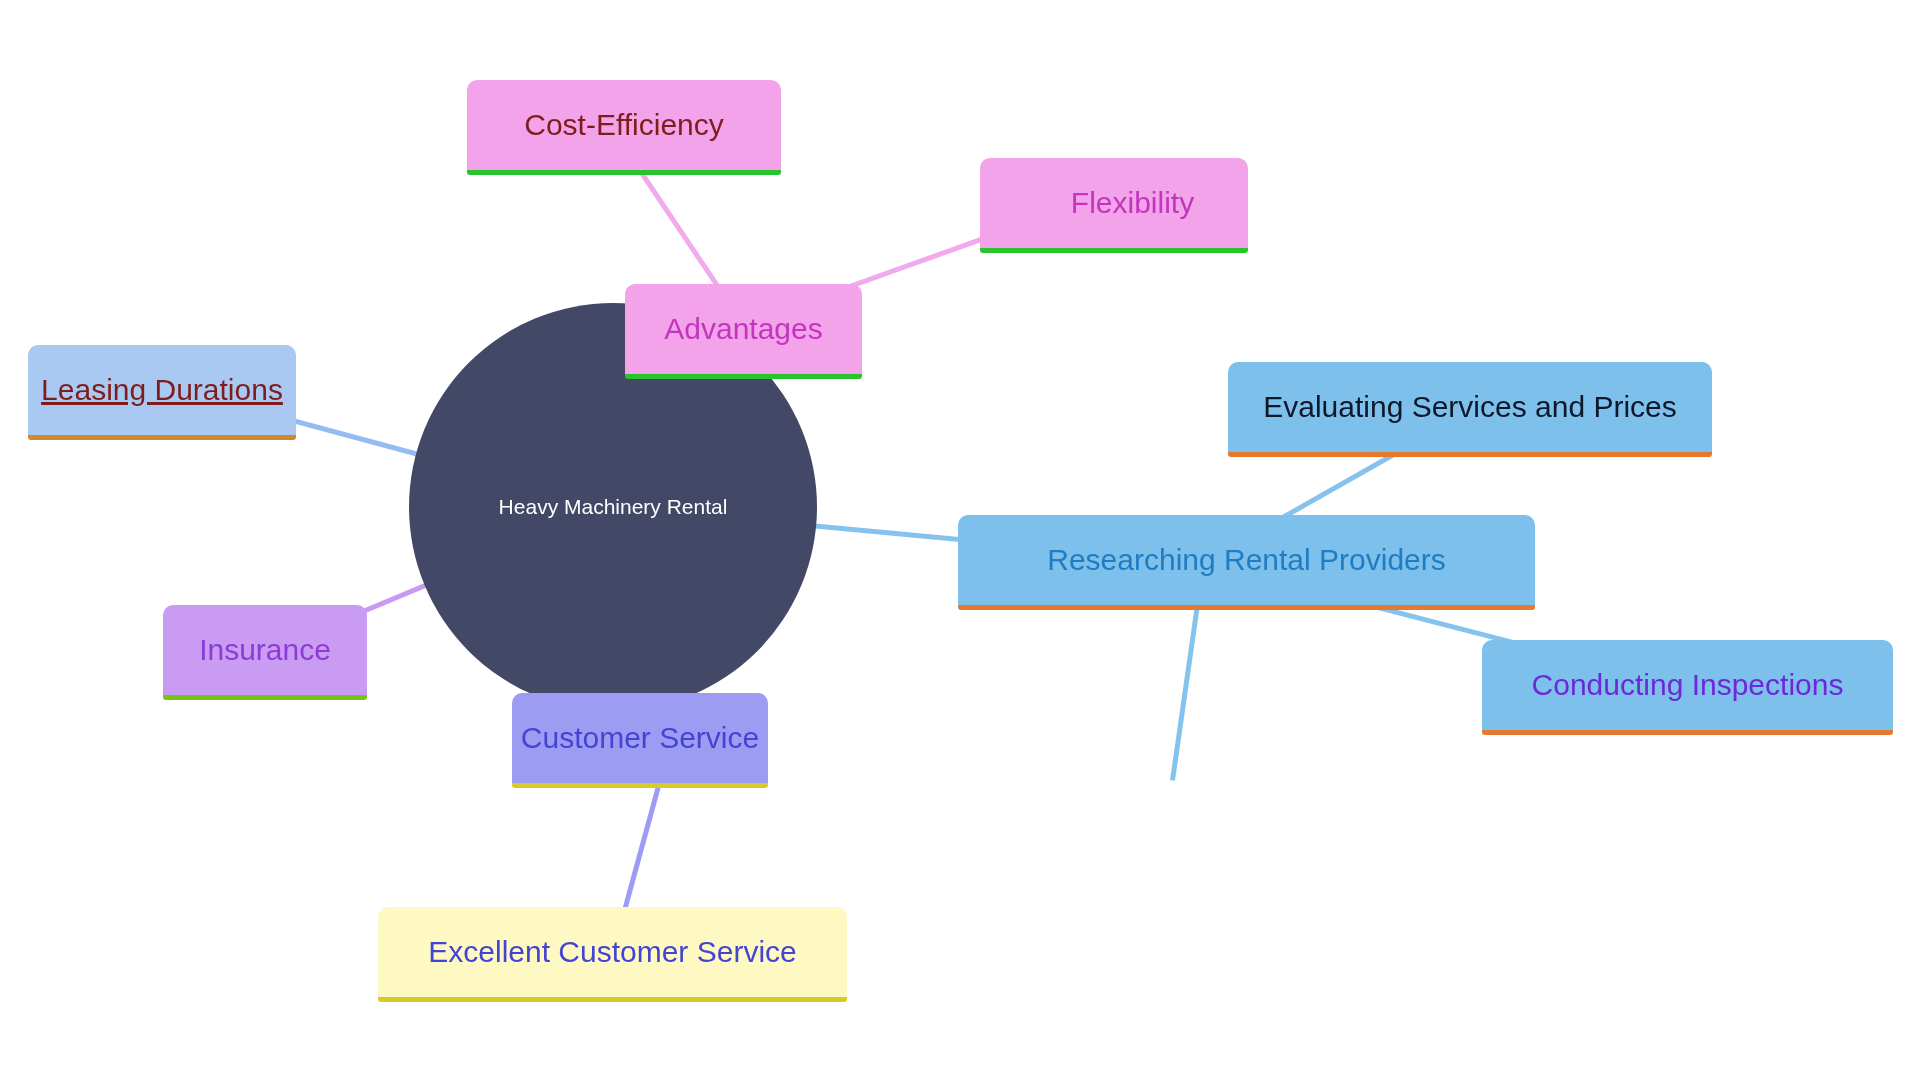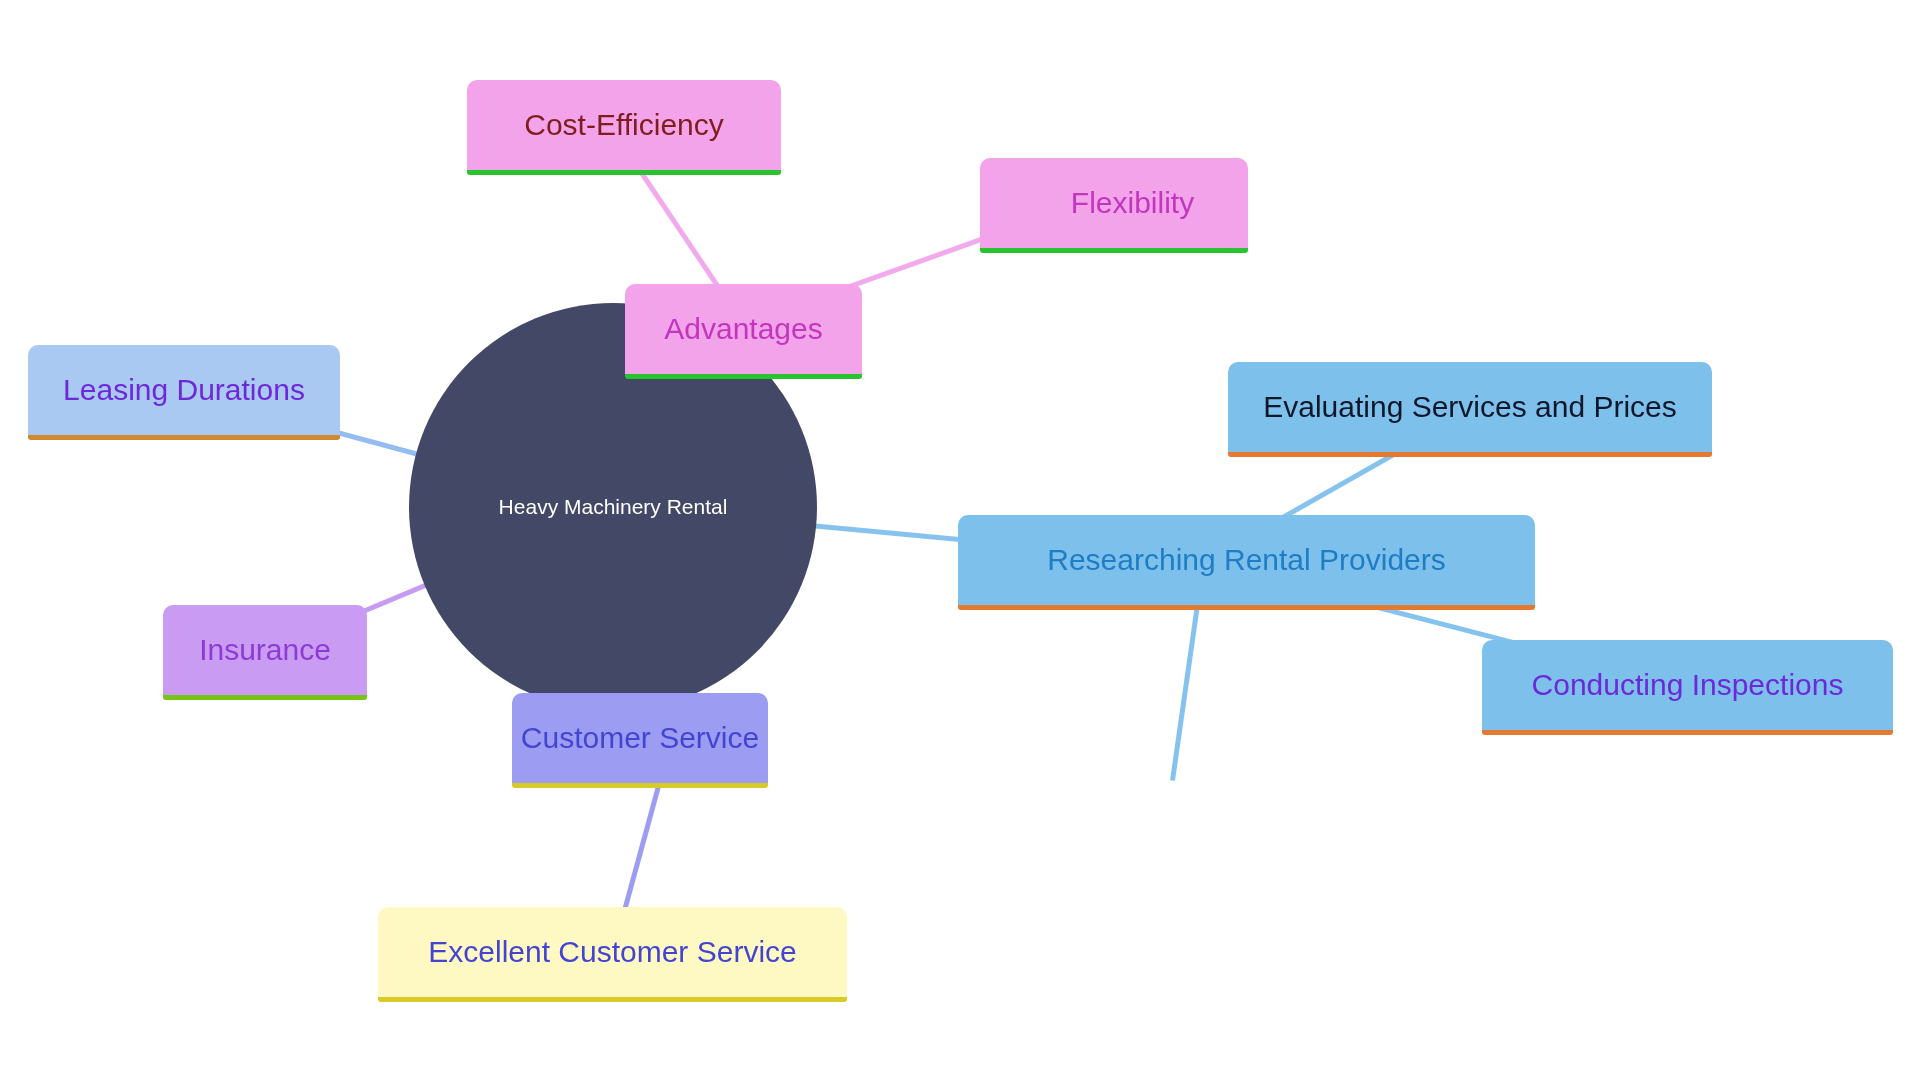--- a/index.html
+++ b/index.html
@@ -79,21 +79,21 @@
   </div>
 
   <div class="node" style="left: 980px; top: 158px; width: 231px; background: rgb(242, 163, 234); color: rgb(196, 53, 190); border-bottom-color: rgb(40, 196, 46); padding-left: 37px;">
     <span class="node-label">Flexibility</span>
   </div>
 
   <div class="node" style="left: 625px; top: 284px; width: 237px; background: rgb(242, 163, 234); color: rgb(196, 53, 190); border-bottom-color: rgb(40, 196, 46);">
     <span class="node-label">Advantages</span>
   </div>
 
-  <div class="node" style="left: 28px; top: 345px; width: 312px; background: rgb(169, 201, 242); color: #6d28d9; border-bottom-color: rgb(209, 136, 47);">
+  <div class="node" style="left: 28px; top: 345px; width: 268px; background: rgb(169, 201, 242); color: #7f1d1d; border-bottom-color: rgb(209, 136, 47); text-decoration: underline;">
     <span class="node-label">Leasing Durations</span>
   </div>
 
   <div class="node" style="left: 163px; top: 605px; width: 204px; background: rgb(201, 155, 242); color: rgb(140, 59, 213); border-bottom-color: rgb(119, 196, 20);">
     <span class="node-label">Insurance</span>
   </div>
 
   <div class="node" style="left: 512px; top: 693px; width: 256px; background: rgb(156, 157, 242); color: rgb(68, 68, 210); border-bottom-color: rgb(216, 203, 40);">
     <span class="node-label">Customer Service</span>
   </div>

